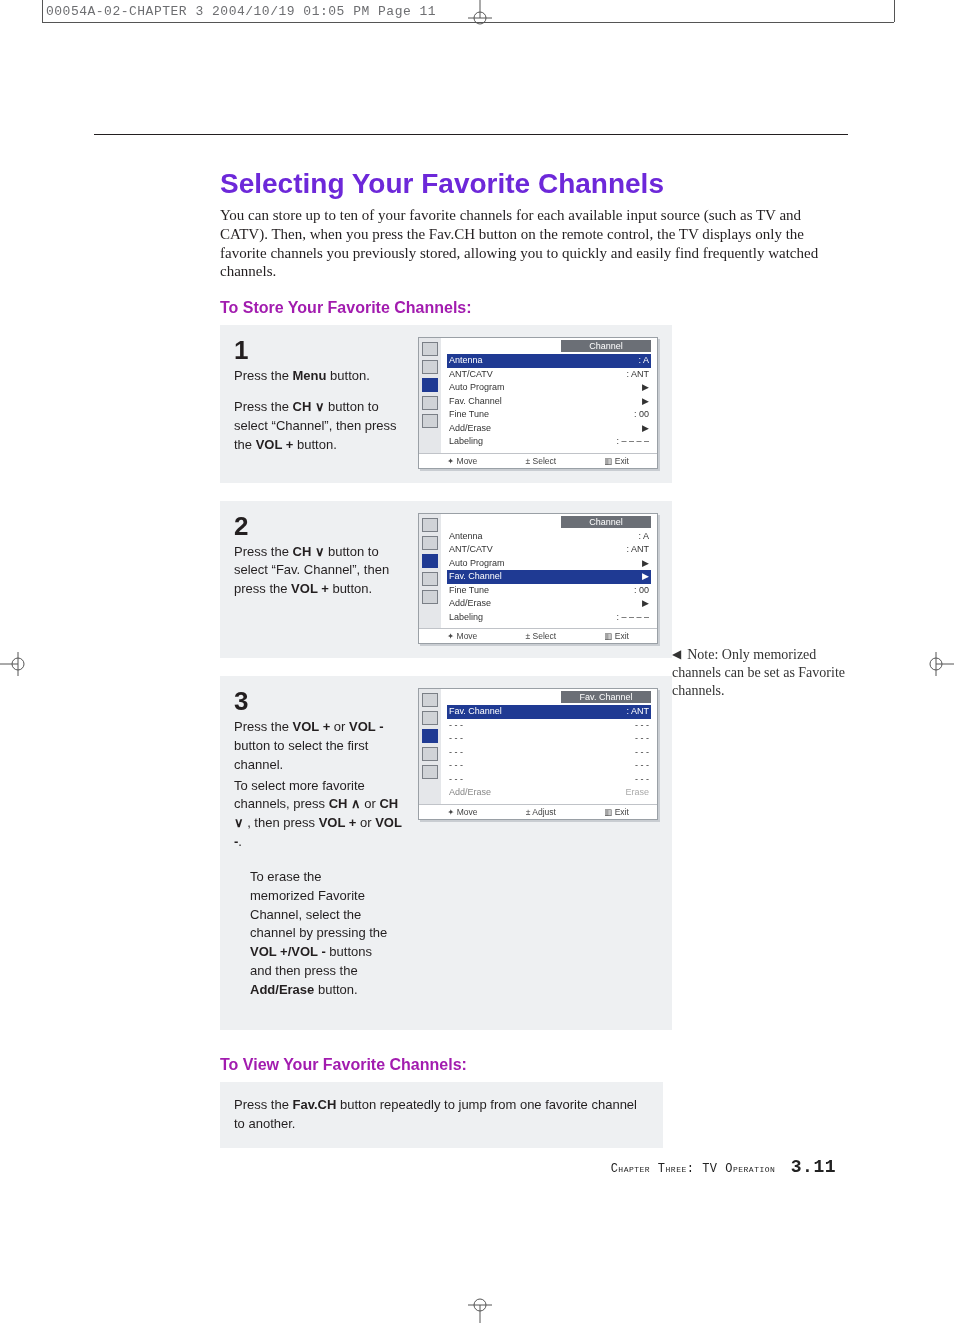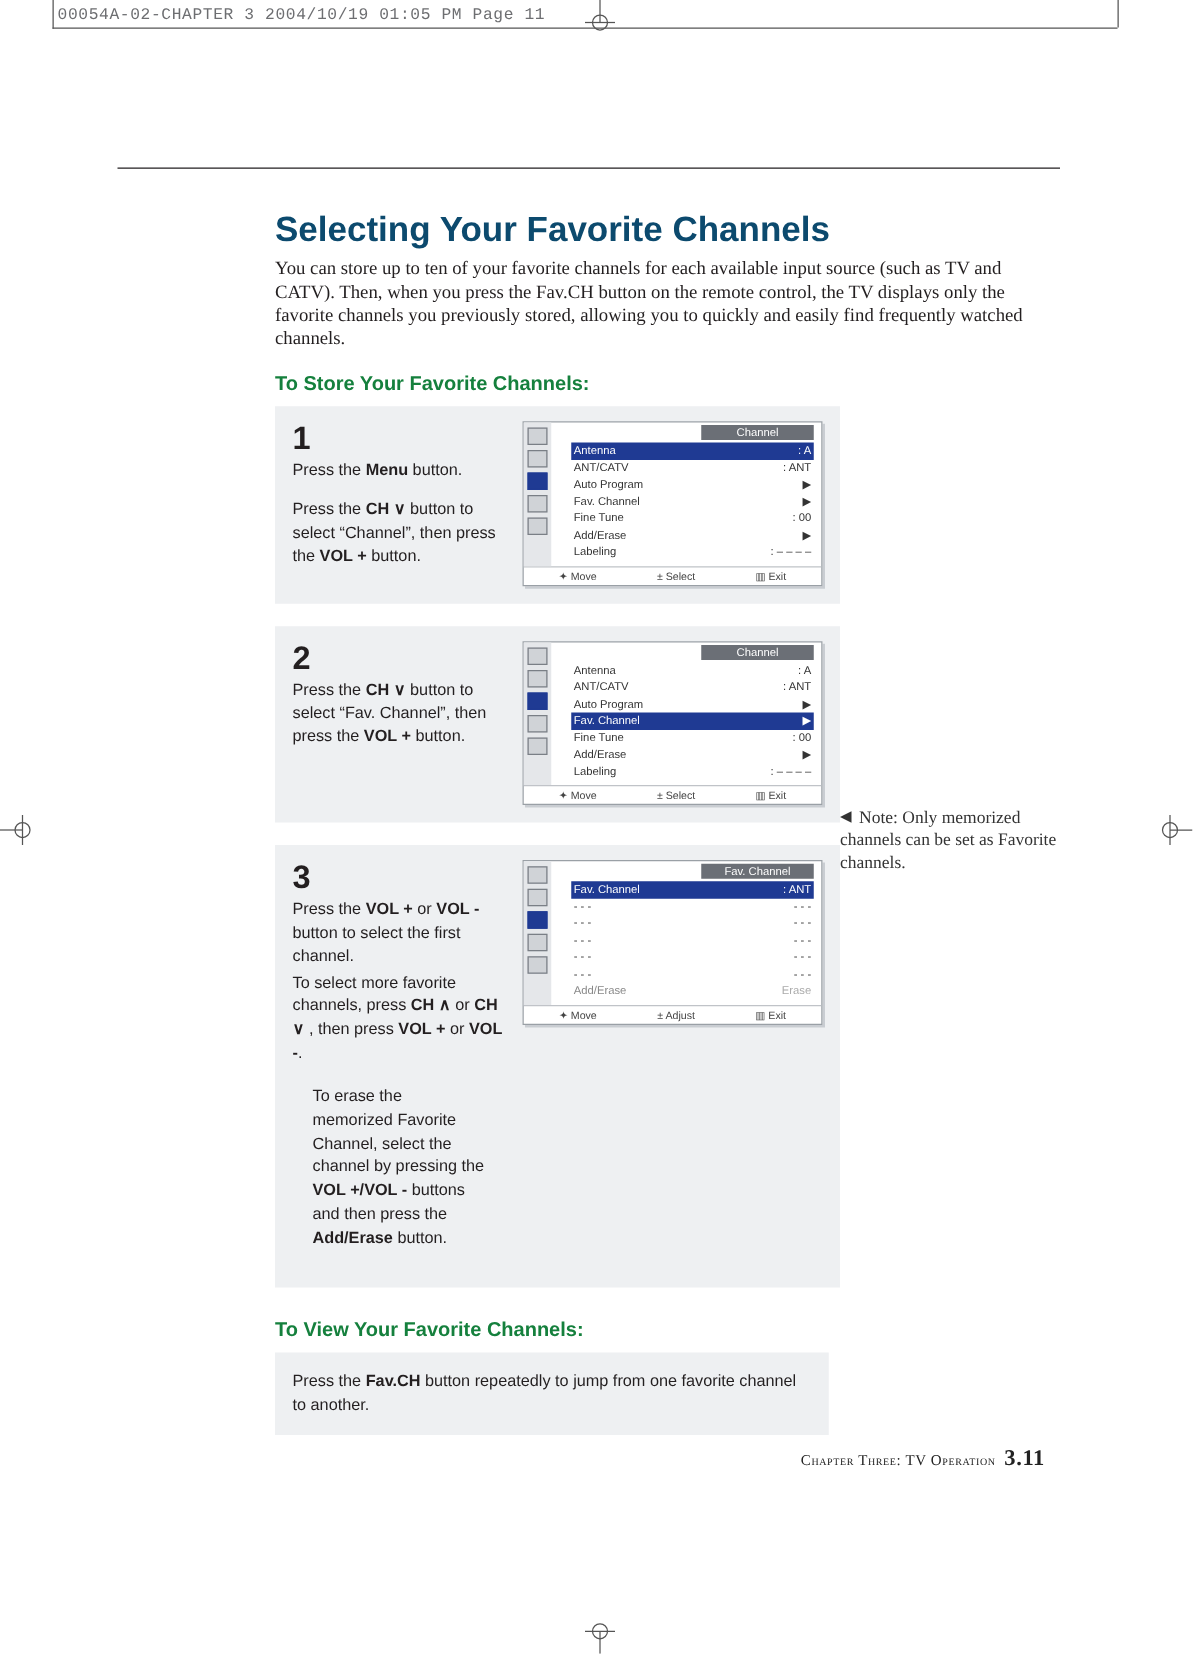--- a/index.html
+++ b/index.html
@@ -85,35 +85,35 @@
   .content {
     position: absolute;
     top: 168px;
     left: 220px;
     width: 640px;
   }
   h1.title {
     font-family: "Helvetica Neue", Arial, sans-serif;
     font-weight: 800;
     font-size: 28px;
-    color: #0c4a6e;
+    color: #6d28d9;
     margin: 0 0 6px 0;
   }
   .intro {
     font-family: Georgia, "Times New Roman", serif;
     font-size: 15px;
     line-height: 1.25;
     color: #231f20;
     max-width: 610px;
     margin: 0 0 18px 0;
   }
   h2.sub {
     font-family: Arial, sans-serif;
     font-weight: 900;
-    color: #15803d;
+    color: #a21caf;
     font-size: 16px;
     margin: 6px 0 8px 0;
   }
 
   .step-block {
     background: #eef0f2;
     width: 452px;
     padding: 12px 14px 14px 14px;
     box-sizing: border-box;
     margin-bottom: 18px;
@@ -138,21 +138,20 @@
   }
   .osd-box {
     background: #fff;
     border: 1px solid #9aa0a6;
     box-shadow: 2px 2px 0 #c9cdd2;
     font-size: 9px;
     color: #333;
   }
   .osd-inner {
     display:flex;
-    gap:10px;
   }
   .osd-icons {
     width: 22px;
     background: linear-gradient(#e5e7ea,#e5e7ea);
     display:flex;
     flex-direction:column;
     align-items:center;
     padding: 4px 0;
     gap:4px;
   }
@@ -211,21 +210,21 @@
     padding:14px;
     box-sizing:border-box;
     font-size:13px;
     line-height:1.45;
   }
 
   .footer-line {
     position:absolute;
     bottom: 146px;
     right: 118px;
-    font-family: Liberation Serif, serif;
+    font-family: Liberation Mono, monospace;
     font-variant: small-caps;
     font-size: 12px;
     letter-spacing: 0.5px;
     color:#222;
   }
   .footer-line .pg-big { font-size:18px; font-weight:700; font-variant:normal; }
 
   .chev { font-weight:900; }
 </style>
 </head>

